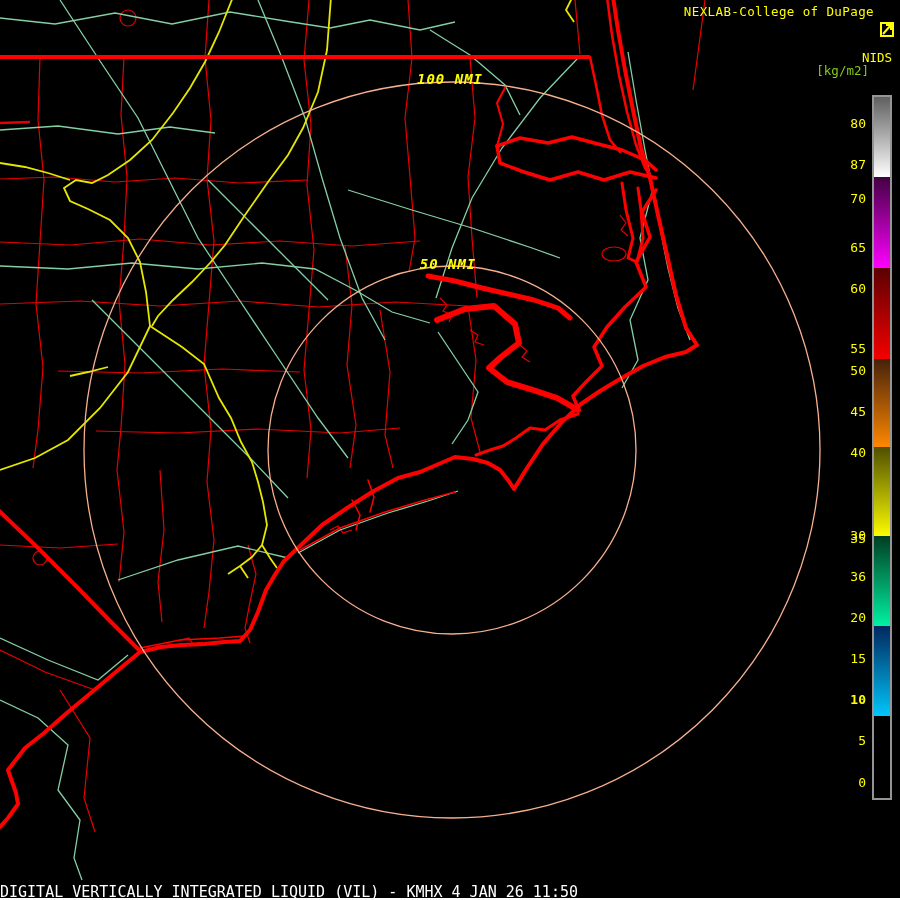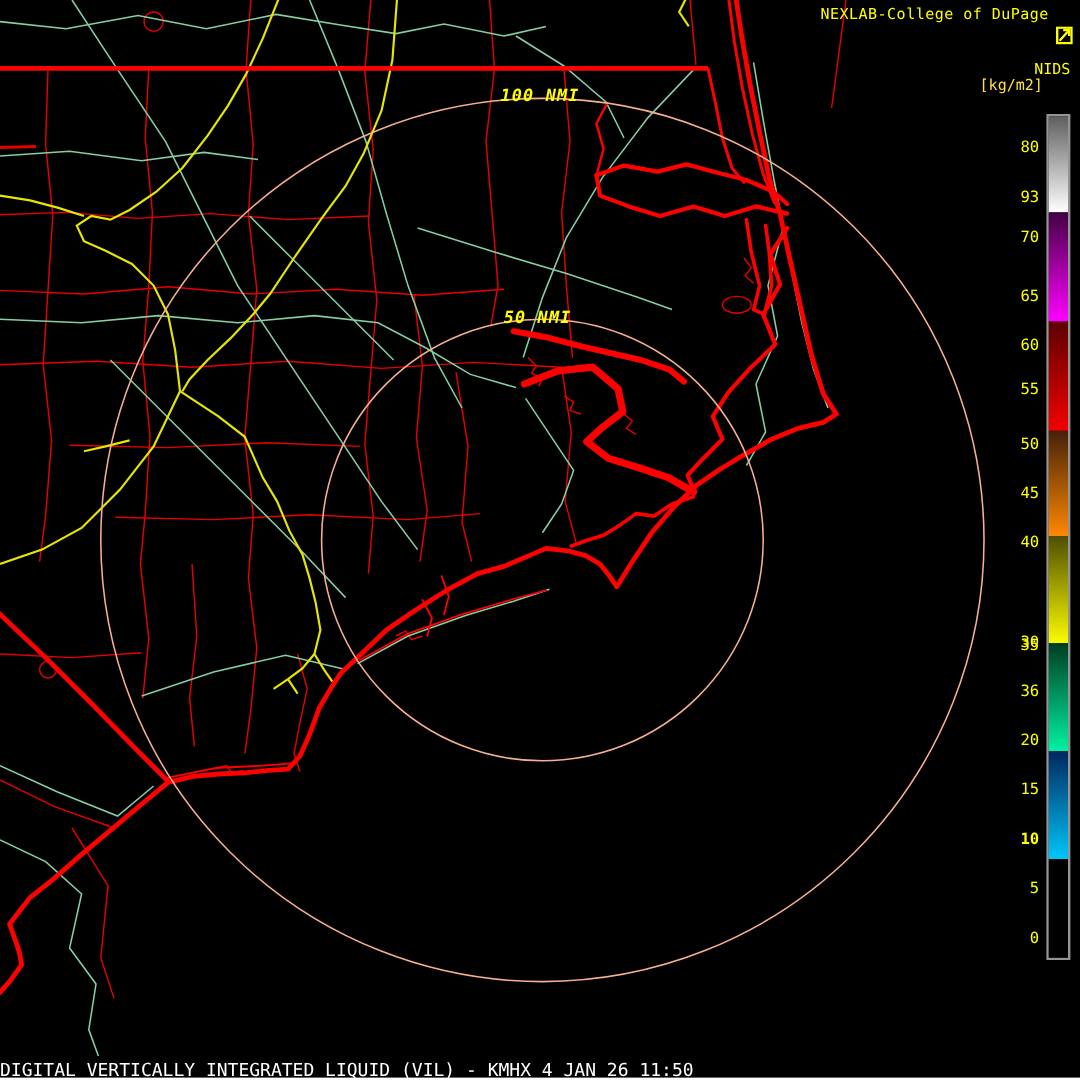--- a/index.html
+++ b/index.html
@@ -3,21 +3,21 @@
 <meta charset="utf-8">
 <style>
   html,body{margin:0;padding:0;background:#000;}
   #screen{position:relative;width:900px;height:900px;background:#000;overflow:hidden;
           font-family:"DejaVu Sans Mono",monospace;}
   #mapsvg{position:absolute;left:0;top:0;}
   .ovl{position:absolute;white-space:pre;}
   #hdr-title{top:4px;right:26px;color:#ffff00;font-size:12.5px;letter-spacing:0.4px;}
   #hdr-icon{top:3px;right:6px;}
   #cb-product{top:50px;right:8px;color:#ffff00;font-size:12.5px;}
-  #cb-units{top:63px;right:31px;color:#fde047;font-size:12.5px;}
+  #cb-units{top:63px;right:31px;color:#84cc16;font-size:12.5px;}
   #colorbar{position:absolute;left:872px;top:95px;width:20px;height:705px;
             border:2px solid #949494;box-sizing:border-box;background:#000;}
   .cb-seg{position:absolute;left:0;width:100%;}
   .cb-tick{position:absolute;right:34px;width:30px;text-align:right;
            color:#ffff00;font-size:13px;line-height:13px;}
   #caption{left:0;right:0;top:883px;text-align:left;color:#ffffff;
            font-size:15px;letter-spacing:0px;}
   #bottom-line{position:absolute;left:0;right:0;bottom:0;height:2px;background:#ffffff;}
   text.ringlbl{fill:#ffff00;font-family:"DejaVu Sans Mono",monospace;font-size:14px;
                font-style:italic;font-weight:bold;letter-spacing:1px;}
@@ -161,25 +161,25 @@
       <div class="cb-seg" style="top: 79.8087px; height: 91.3275px; background: linear-gradient(rgb(67, 0, 67), rgb(255, 0, 255));"></div>
       <div class="cb-seg" style="top: 171.136px; height: 90.5047px; background: linear-gradient(rgb(92, 0, 0), rgb(244, 0, 0));"></div>
       <div class="cb-seg" style="top: 261.641px; height: 88.0364px; background: linear-gradient(rgb(69, 33, 10), rgb(255, 136, 0));"></div>
       <div class="cb-seg" style="top: 349.677px; height: 88.8592px; background: linear-gradient(rgb(79, 79, 0), rgb(252, 252, 0));"></div>
       <div class="cb-seg" style="top: 438.536px; height: 90.5047px; background: linear-gradient(rgb(0, 61, 34), rgb(0, 242, 162));"></div>
       <div class="cb-seg" style="top: 529.041px; height: 89.6819px; background: linear-gradient(rgb(0, 39, 94), rgb(0, 198, 250));"></div>
       <div class="cb-seg" style="top: 618.723px; height: 82.277px; background: linear-gradient(rgb(0, 0, 0), rgb(0, 0, 0));"></div>
     </div>
   <div id="cb-ticks">
       <div class="cb-tick" style="top: 117.329px;">80</div>
-      <div class="cb-tick" style="top: 158.467px;">93</div>
+      <div class="cb-tick" style="top: 158.467px;">87</div>
       <div class="cb-tick" style="top: 192px;">70</div>
       <div class="cb-tick" style="top: 240.744px;">65</div>
       <div class="cb-tick" style="top: 281.883px;">60</div>
-      <div class="cb-tick" style="top: 318px;">55</div>
+      <div class="cb-tick" style="top: 342px;">55</div>
       <div class="cb-tick" style="top: 364.16px;">50</div>
       <div class="cb-tick" style="top: 405.298px;">45</div>
       <div class="cb-tick" style="top: 446.437px;">40</div>
       <div class="cb-tick" style="top: 487.575px; margin-top: 44px;">35</div>
       <div class="cb-tick" style="top: 528.714px;">30</div>
       <div class="cb-tick" style="top: 569.852px;">36</div>
       <div class="cb-tick" style="top: 610.991px;">20</div>
       <div class="cb-tick" style="top: 652.129px;">15</div>
       <div class="cb-tick" style="top: 693.268px; font-weight: bold;">10</div>
       <div class="cb-tick" style="top: 734.406px;">5</div>

